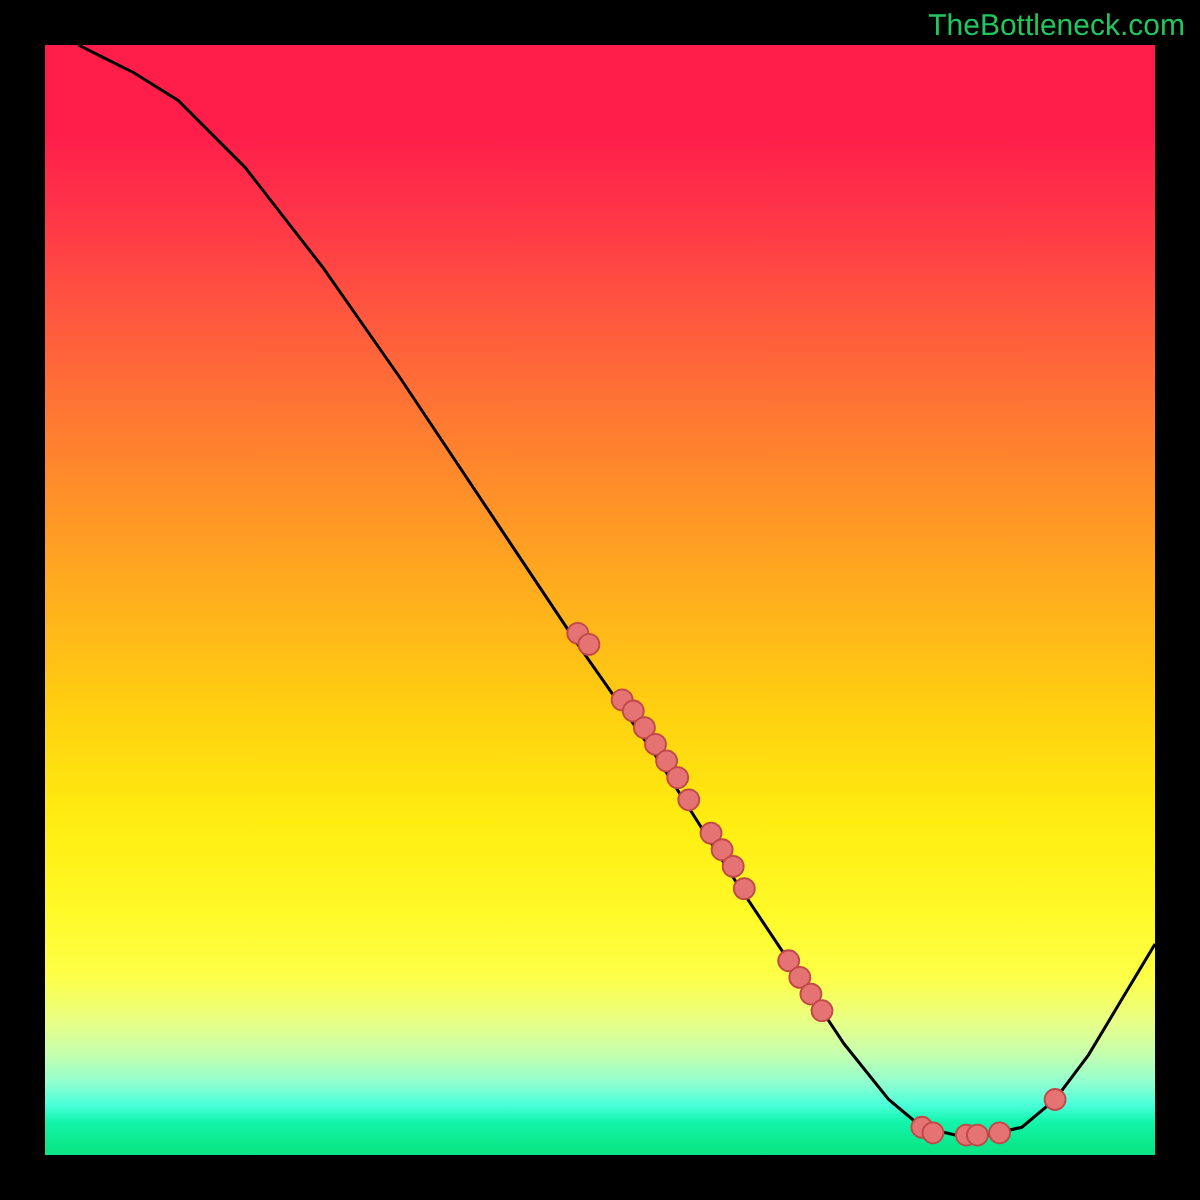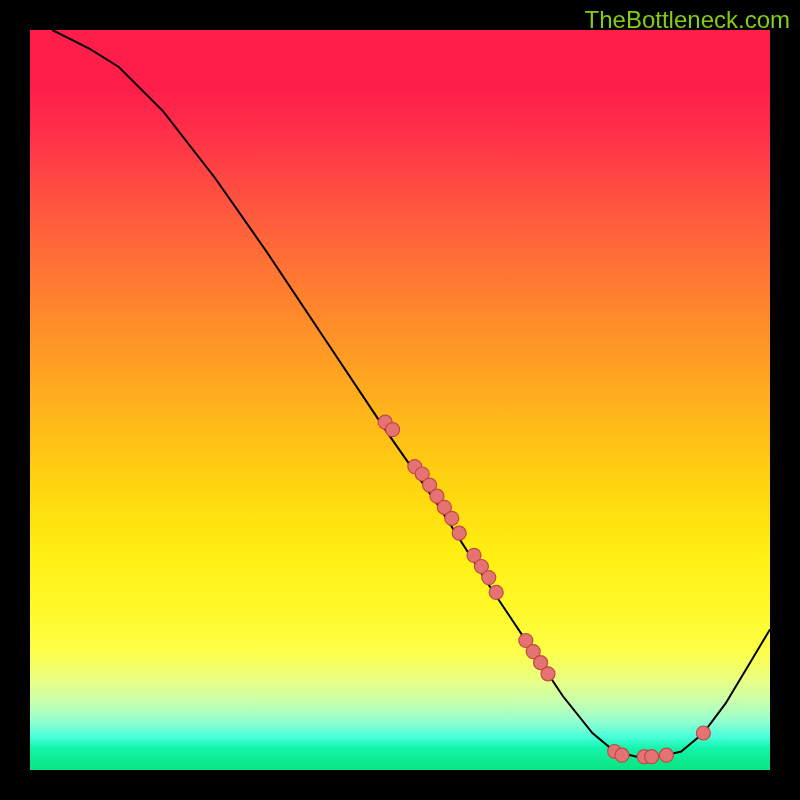--- a/index.html
+++ b/index.html
@@ -1,18 +1,18 @@
 <!DOCTYPE html>
 <html><head>
   <meta charset="utf-8">
   <style>
     * { margin: 0; padding: 0; box-sizing: border-box; }
     body { width: 800px; height: 800px; position: relative; font-family: Arial, sans-serif; overflow: hidden; }
     .container { width: 800px; height: 800px; background: #000; position: relative; }
-    .attribution { position: absolute; top: 6px; right: 10px; color: #84cc16; font-size: 24px; font-weight: 500; z-index: 10; margin-left: 28px; }
+    .attribution { position: absolute; top: 6px; right: 10px; color: #22c55e; font-size: 20px; font-weight: 500; z-index: 10; margin-left: 28px; }
     .plot-area { position: absolute; top: 30px; left: 30px; width: 740px; height: 740px; }
     .gradient-bg { position: absolute; inset: 0; background: linear-gradient(to bottom,
       #ff1e4a 0%,
       #ff1e4a 8%,
       #ff3448 15%,
       #ff5a3e 25%,
       #ff7d30 35%,
       #ffa91f 48%,
       #ffd010 60%,
       #ffed10 70%,

